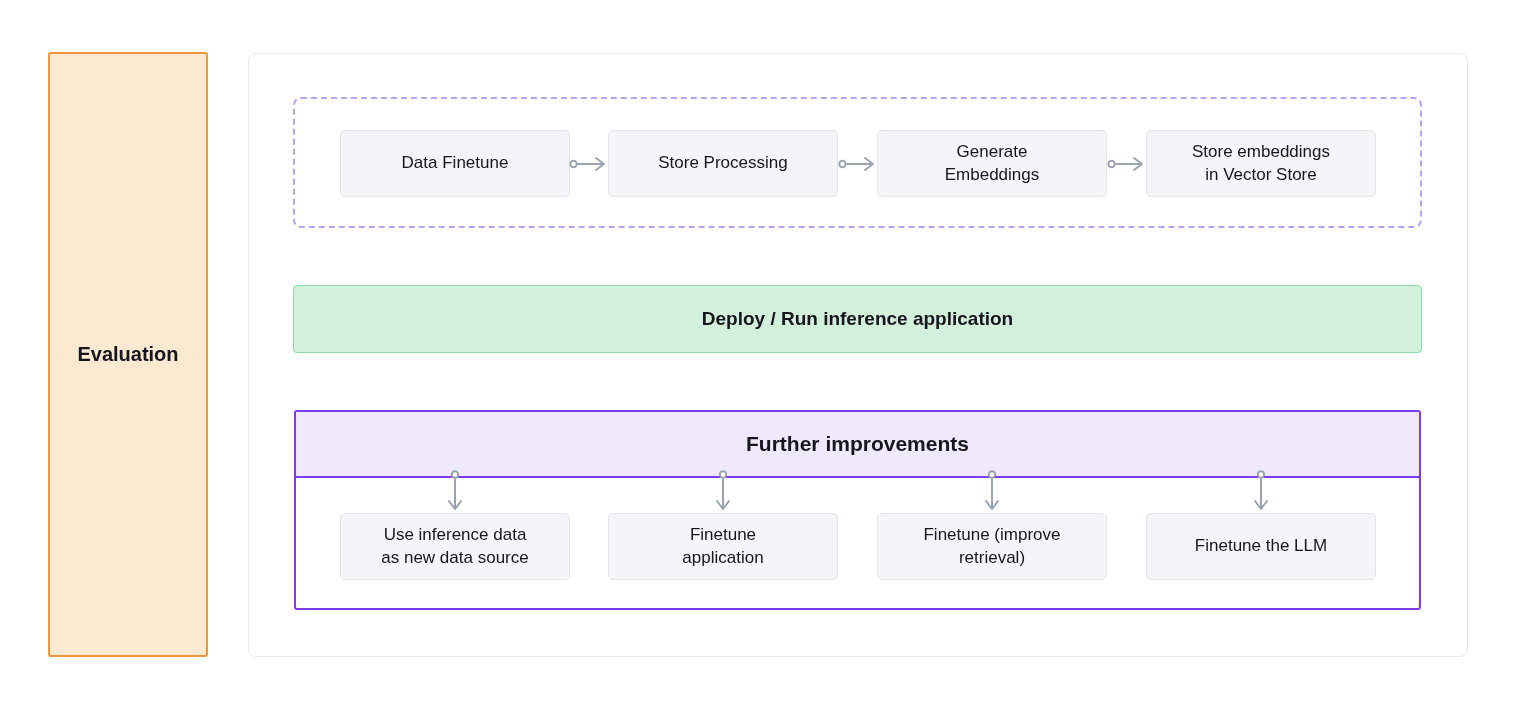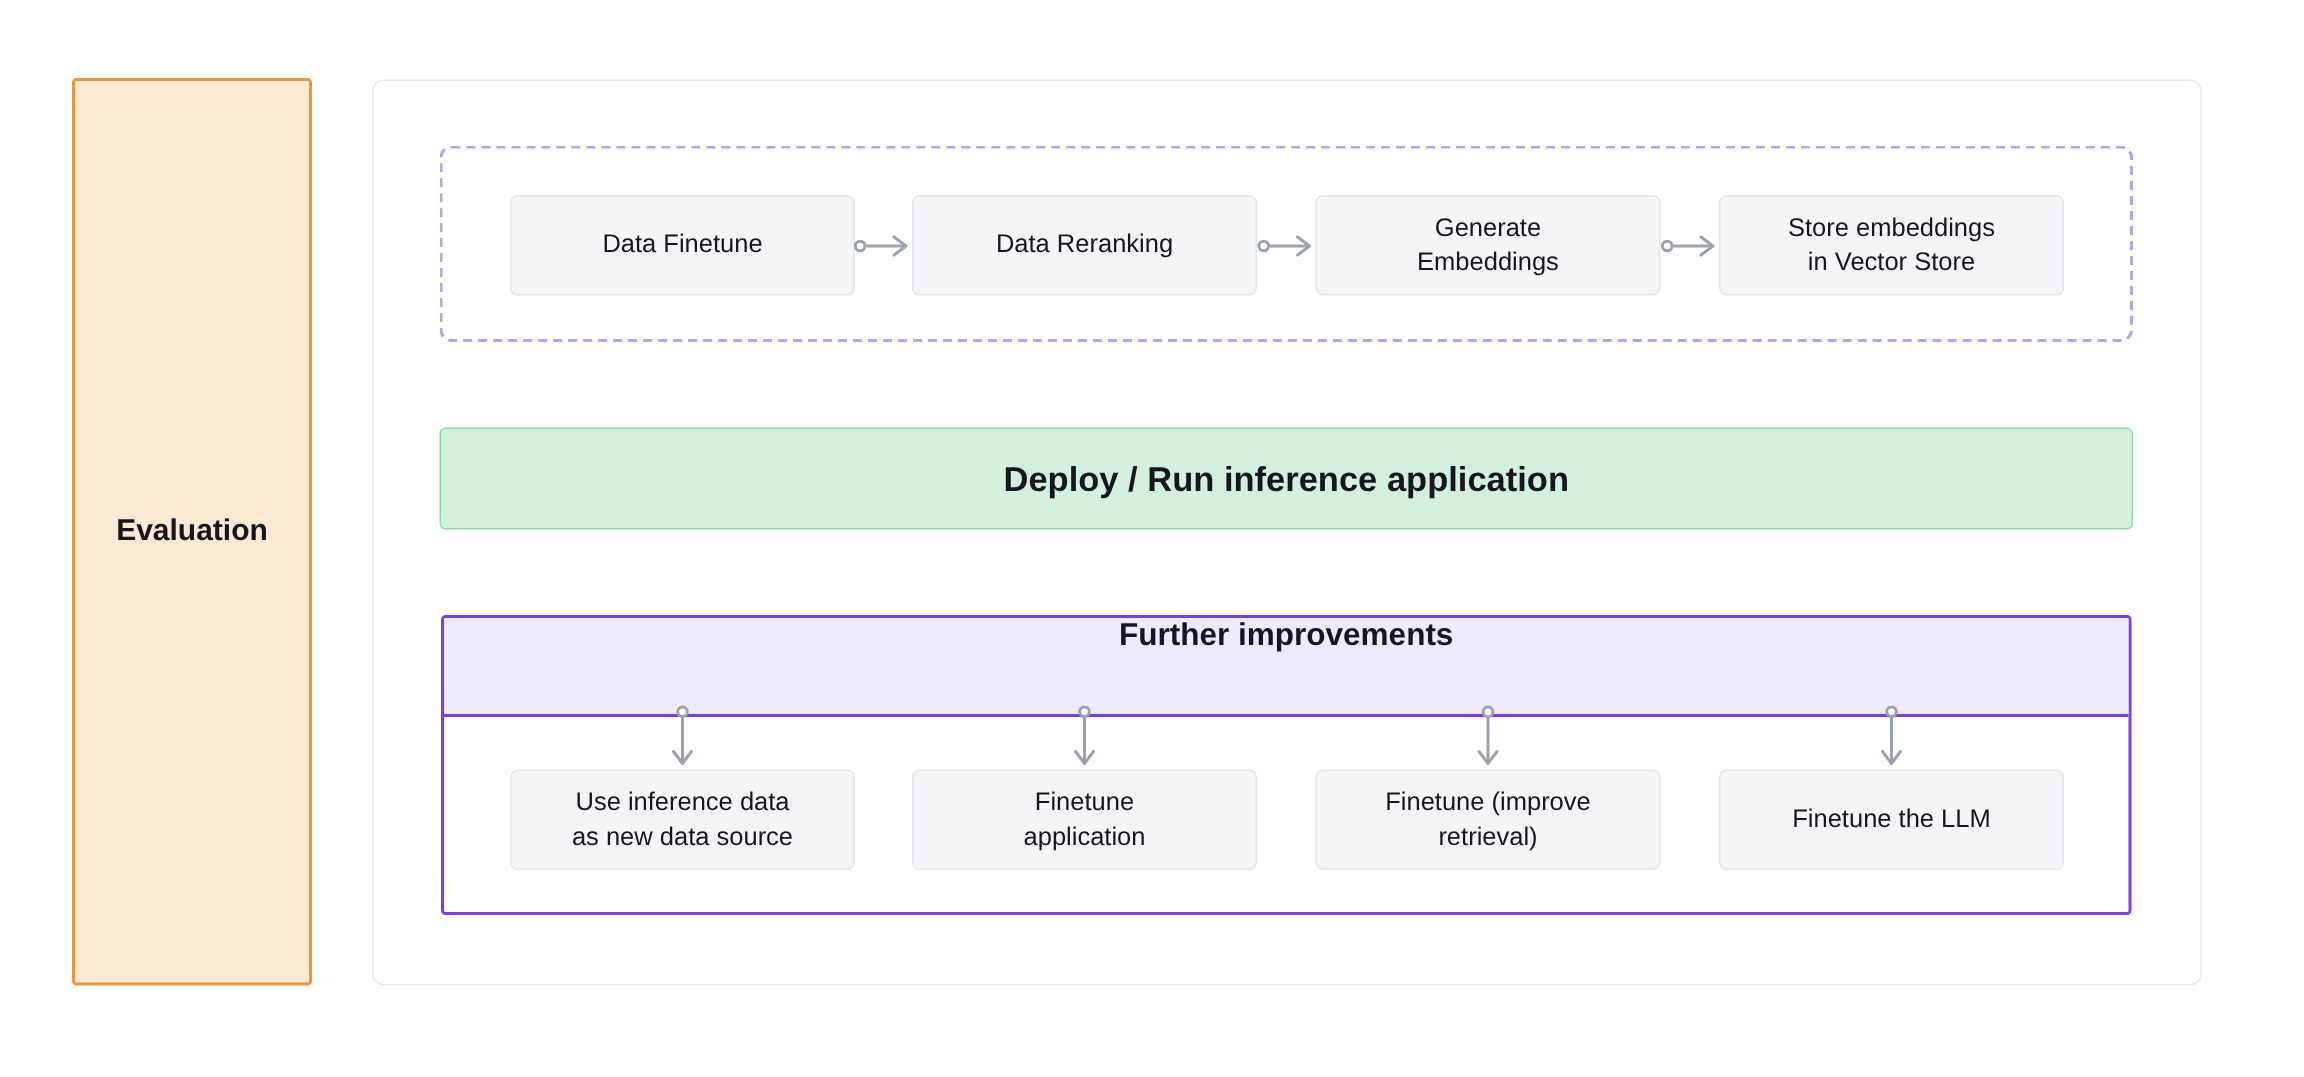--- a/index.html
+++ b/index.html
@@ -81,56 +81,56 @@
   .connector.v3 { left: 984px; }
   .connector.v4 { left: 1253px; }
   .deploy-box {
     position: absolute;
     left: 293px; top: 285px;
     width: 1129px; height: 68px;
     background: var(--green-fill);
     border: 1px solid var(--green-border);
     border-radius: 4px;
     display: flex; align-items: center; justify-content: center;
-    font-size: 23px; font-weight: 600;
+    font-size: 19px; font-weight: 600;
   }
   .improvements {
     position: absolute;
     left: 294px; top: 410px;
     width: 1127px; height: 200px;
     background: #ffffff;
     border: 2px solid var(--accent-purple);
     border-radius: 3px;
   }
   .improvements-header {
     height: 66px;
     background: var(--lavender-fill);
     border-bottom: 2px solid var(--accent-purple);
-    display: flex; align-items: flex-start; justify-content: center;
+    display: flex; align-items: center; justify-content: center;
     font-size: 21px; font-weight: 600;
   }
 </style>
 </head>
 <body>
 
 <div class="canvas">
 
   <div class="eval-box">
     <span>Evaluation</span>
   </div>
 
   <div class="main-panel"></div>
 
   <div class="dashed-group"></div>
 
   <div class="node row-top pos-1">
     <span>Data Finetune</span>
   </div>
   <div class="node row-top pos-2">
-    <span>Data Reranking</span>
+    <span>Store Processing</span>
   </div>
   <div class="node row-top pos-3">
     <span>Generate
 Embeddings</span>
   </div>
   <div class="node row-top pos-4">
     <span>Store embeddings
 in Vector Store</span>
   </div>
 

